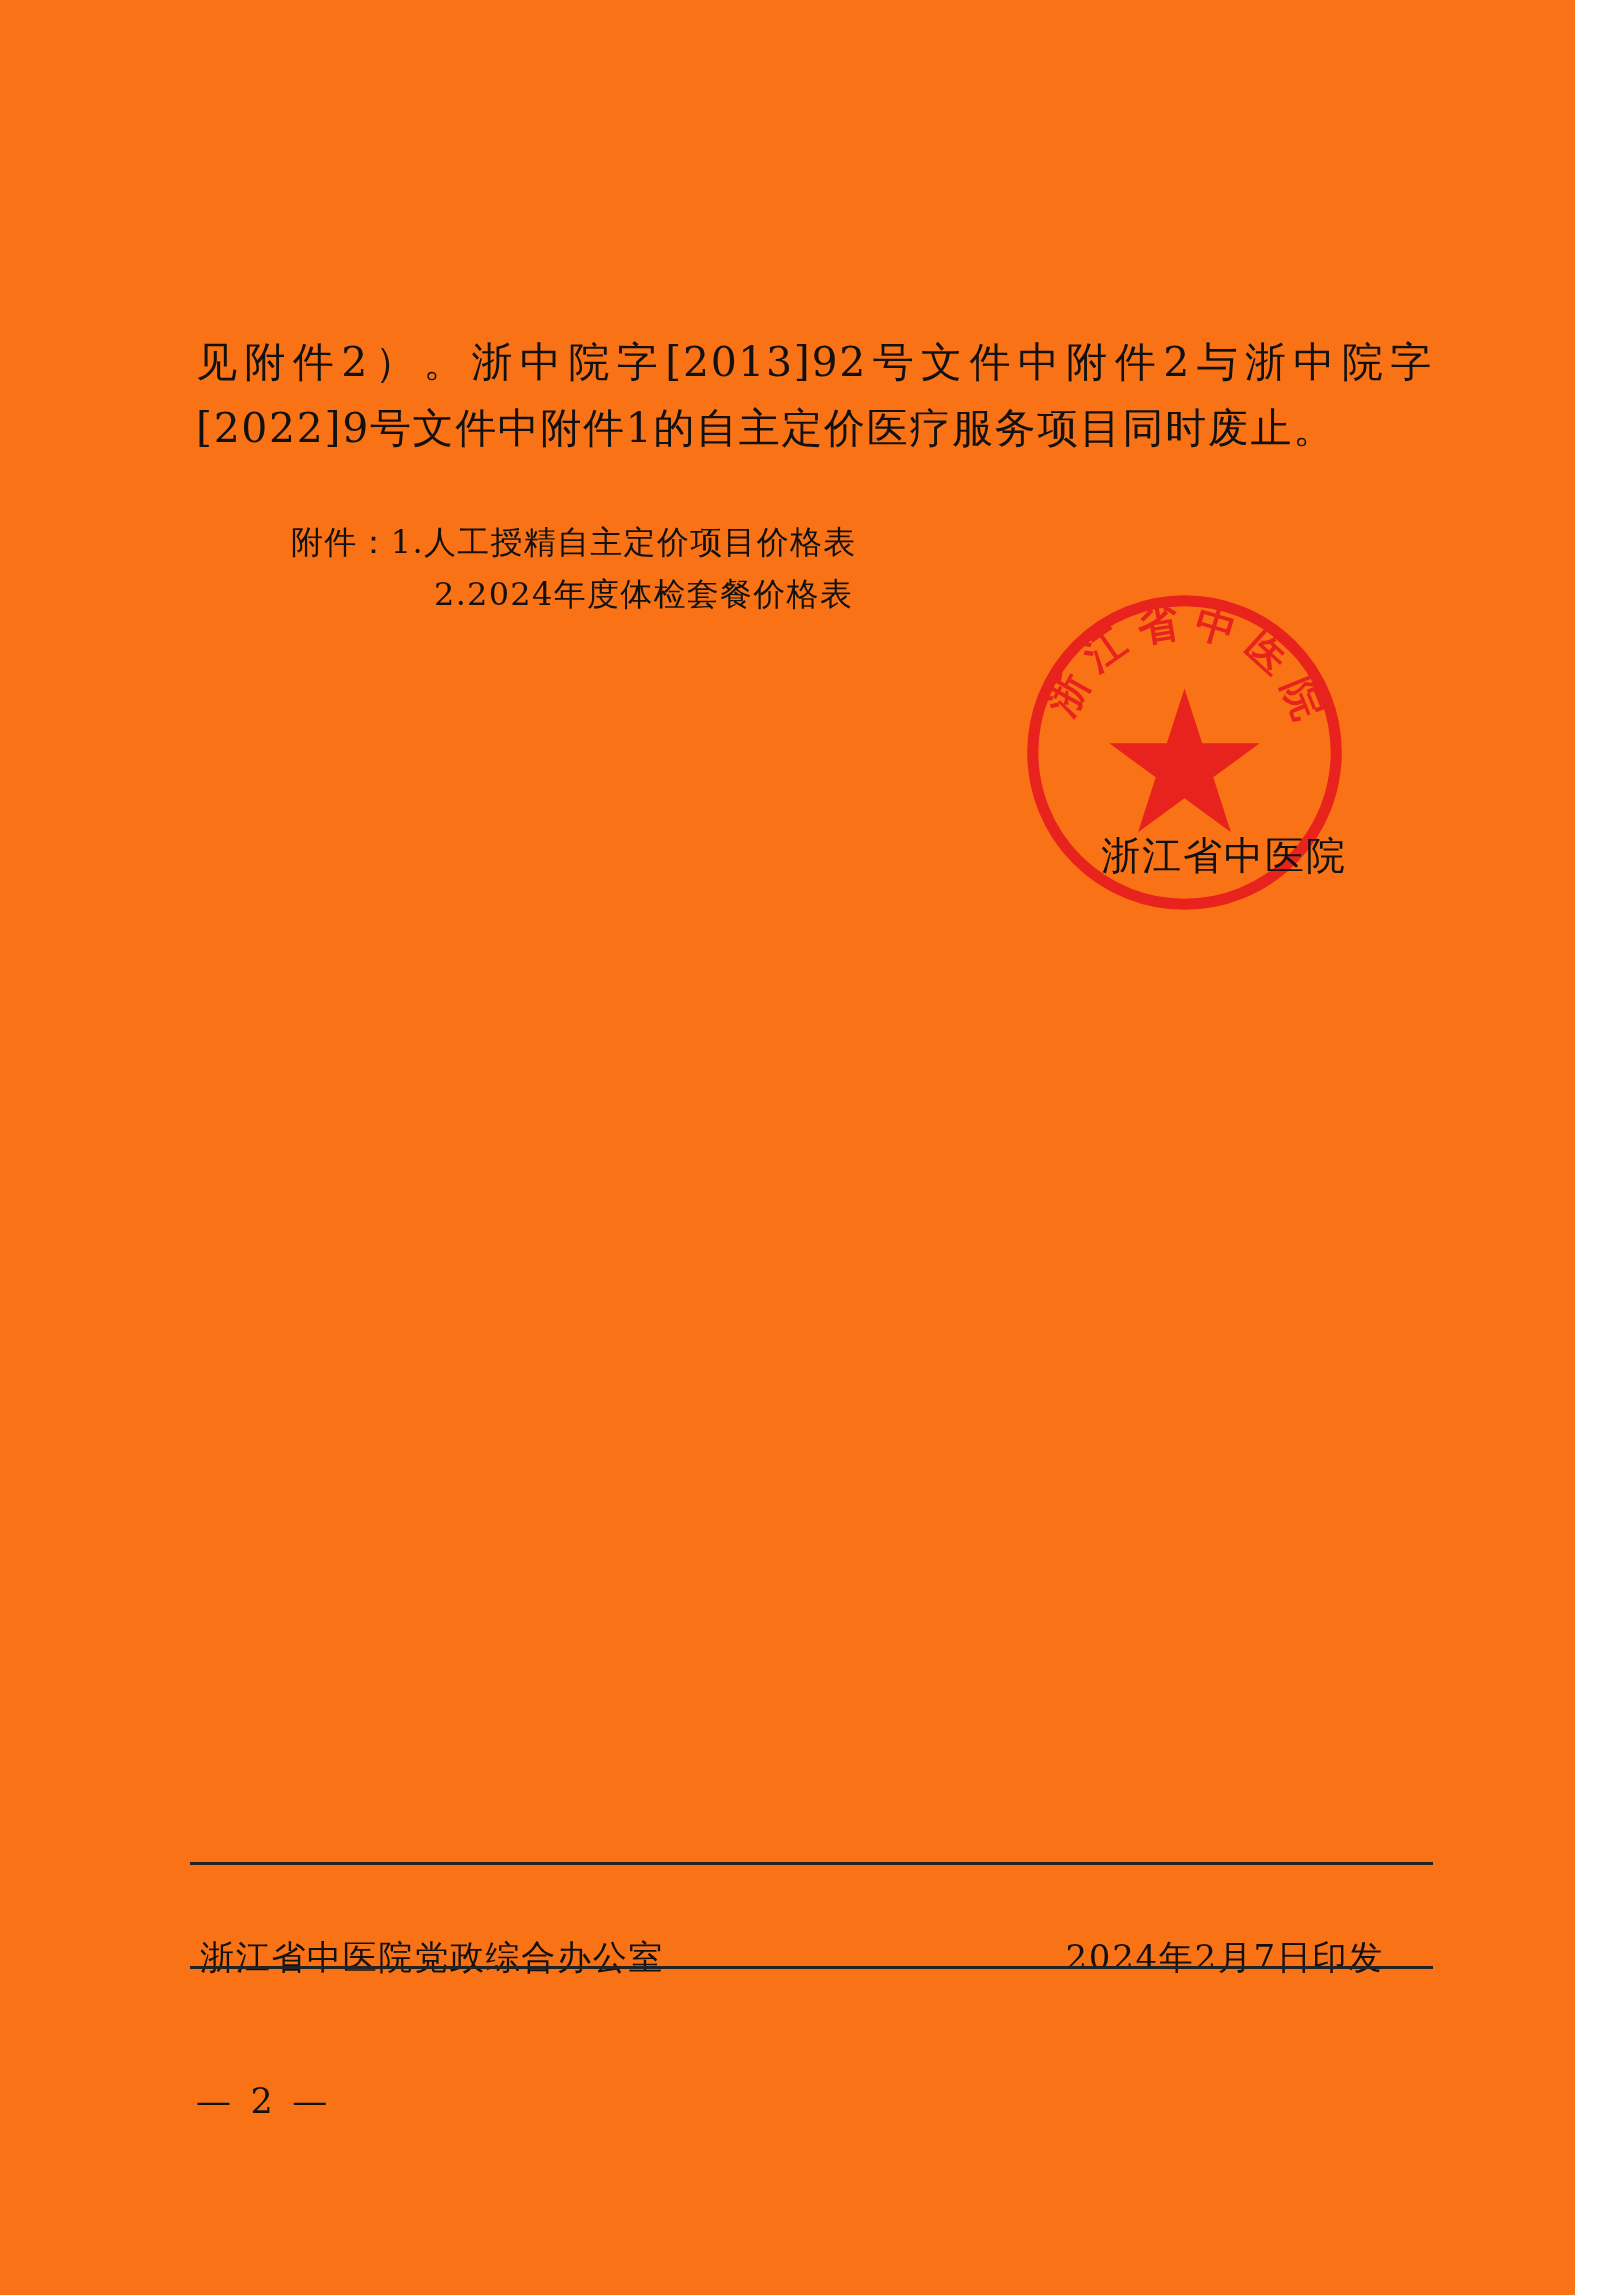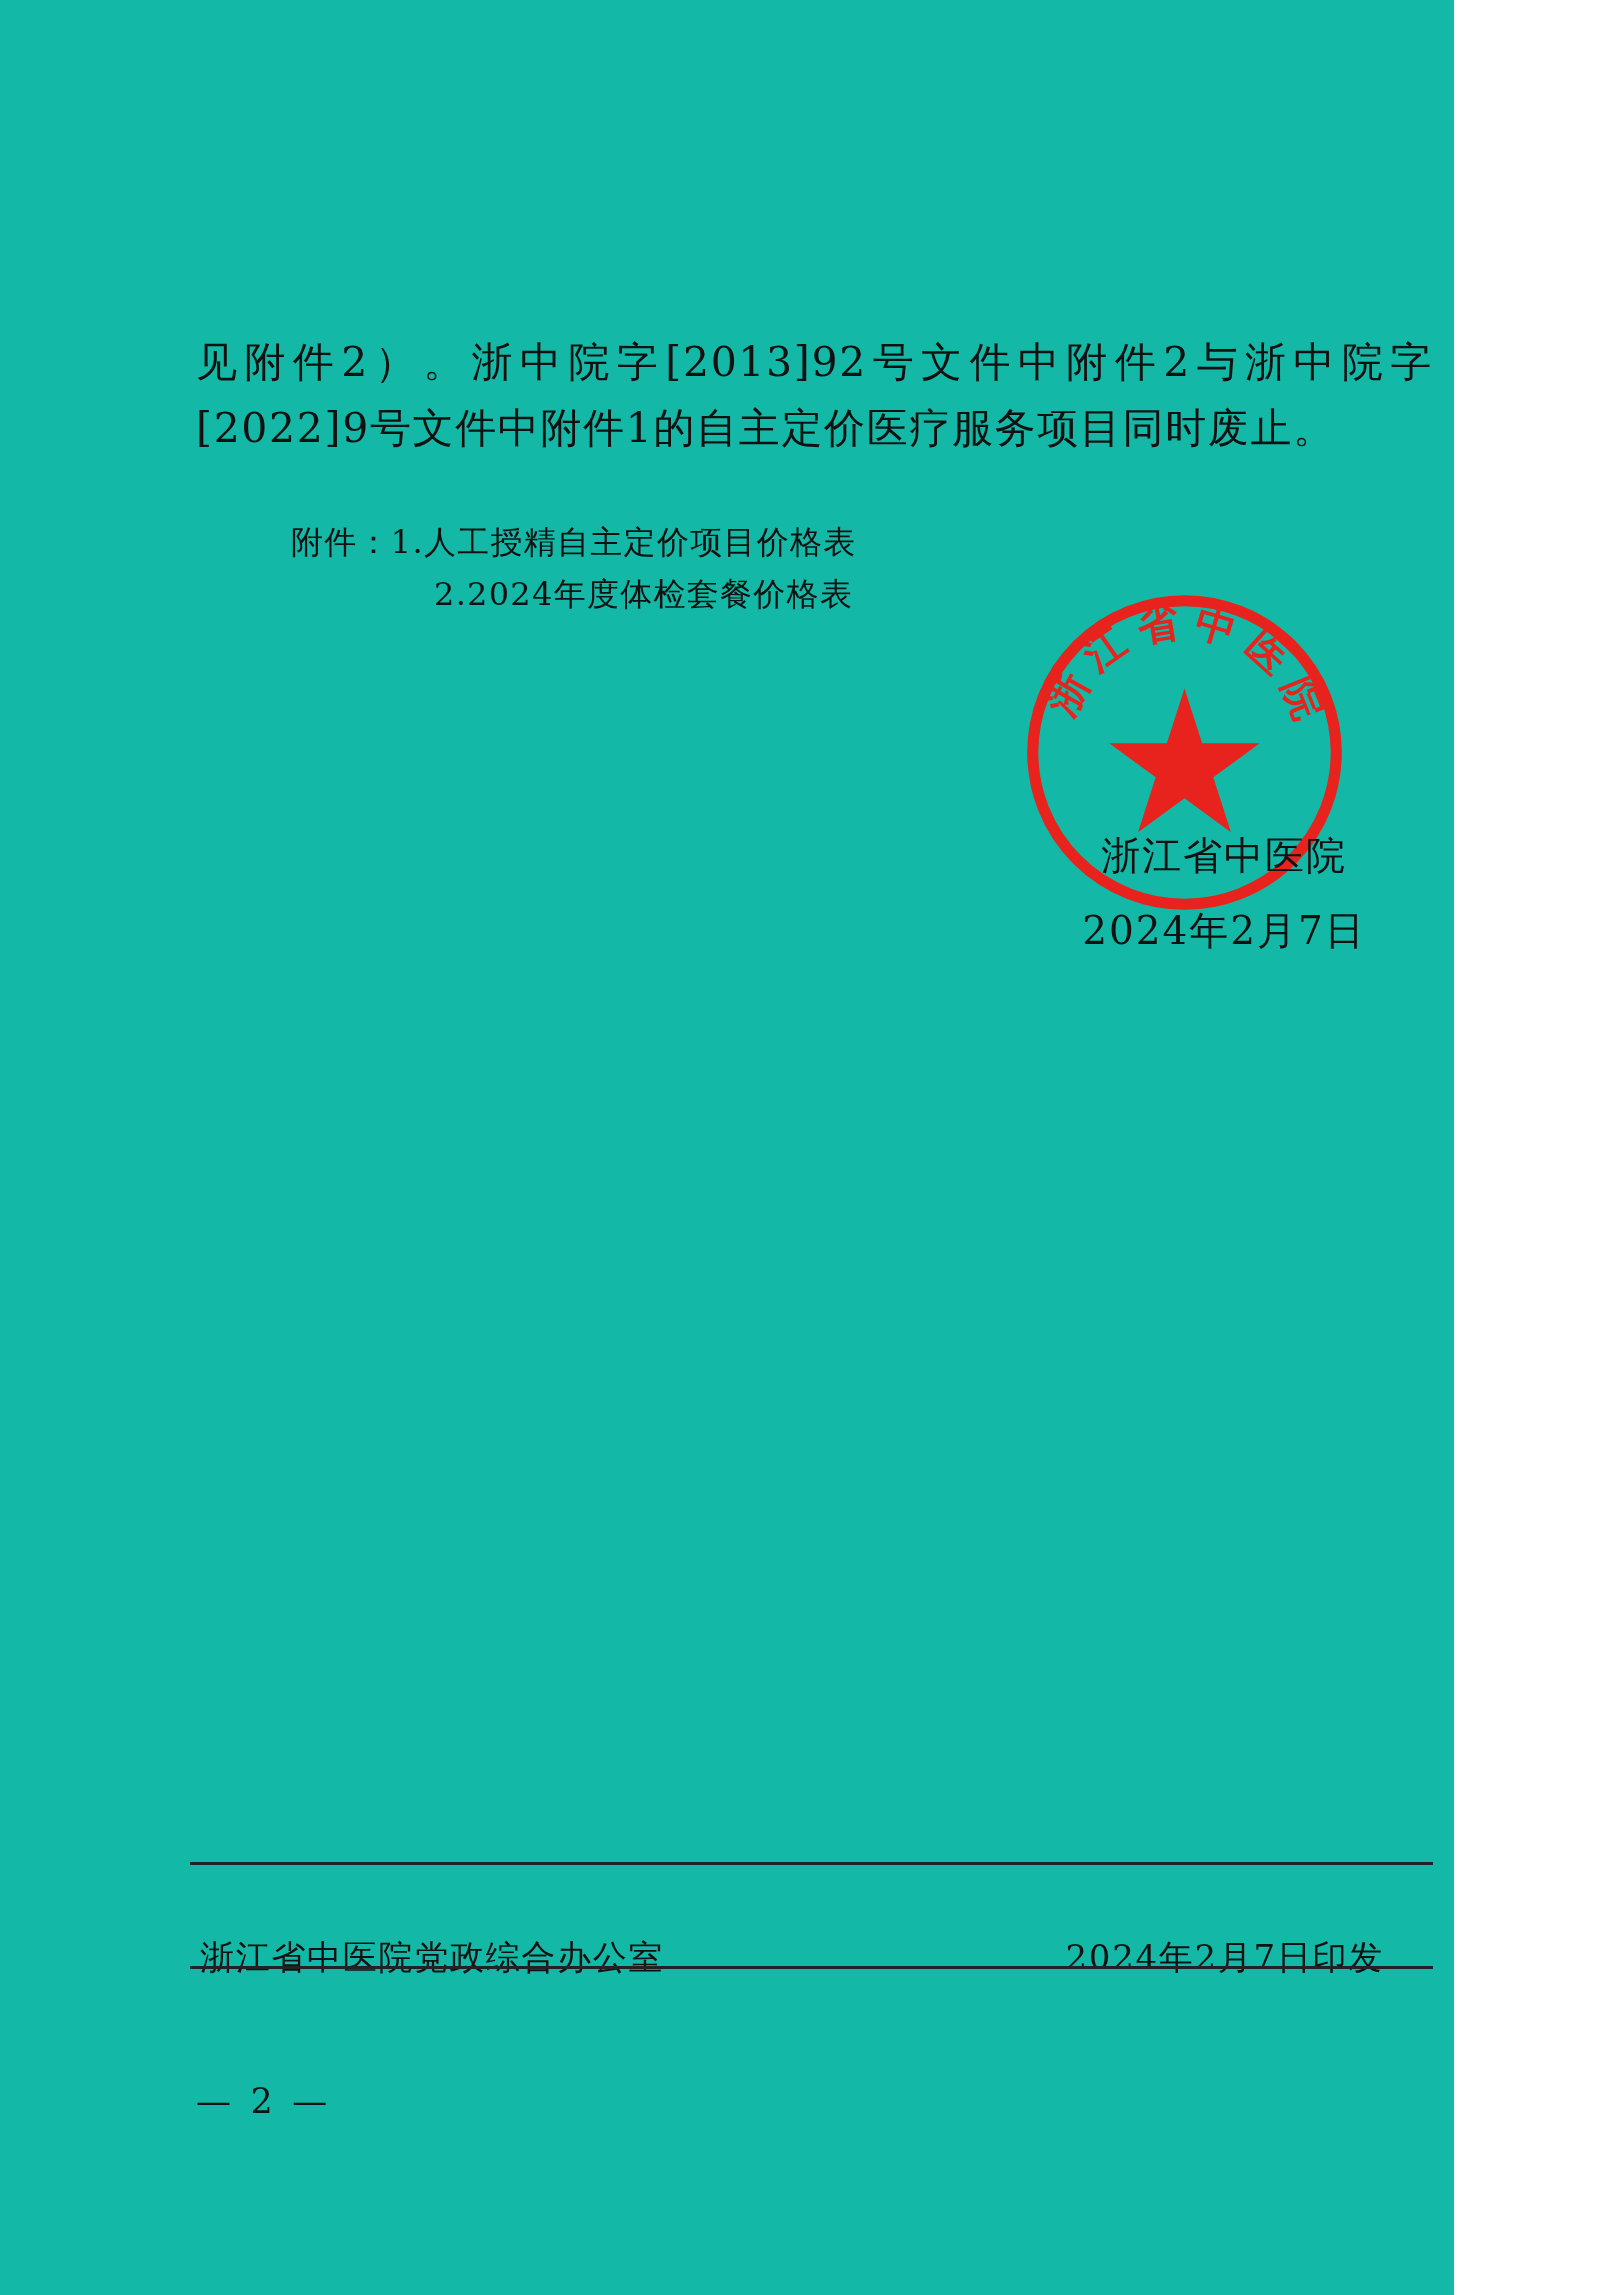--- a/index.html
+++ b/index.html
@@ -5,23 +5,23 @@
   html, body {
     margin: 0;
     padding: 0;
     background: #ffffff;
   }
   body {
     font-family: "DejaVu Serif", serif;
   }
   .page {
     position: relative;
-    width: 1454px;
+    width: 1575px;
     height: 2295px;
-    background: #14b8a6;
+    background: #f97316;
     box-sizing: border-box;
     overflow: hidden;
   }
   .body-text {
     position: absolute;
     left: 196px;
     top: 288px;
     width: 1237px;
     font-size: 41px;
     line-height: 1.62;
@@ -134,21 +134,20 @@
       <circle cx="250" cy="250" r="232" fill="none" stroke="#e8221d" stroke-width="17"></circle>
       <polygon points="250,152 277,236 365,236 294,288 321,372 250,320 179,372 206,288 135,236 223,236" fill="#e8221d"></polygon>
       <text font-family="DejaVu Serif, serif" font-size="62" font-weight="bold" fill="#e8221d" letter-spacing="18">
         <textPath href="#sealArc" startOffset="26%" text-anchor="middle">浙江省中医院</textPath>
       </text>
     </svg>
   </div>
 
   <div class="signature">
     <div class="sig-org">浙江省中医院</div>
-    <div class="sig-date">2024年2月7日</div>
   </div>
 
   <div class="footer-rule top"></div>
   <div class="footer-row">
     <span class="footer-left">浙江省中医院党政综合办公室</span>
     <span class="footer-right">2024年2月7日印发</span>
   </div>
   <div class="footer-rule bottom"></div>
 
   <div class="page-number">— 2 —</div>

